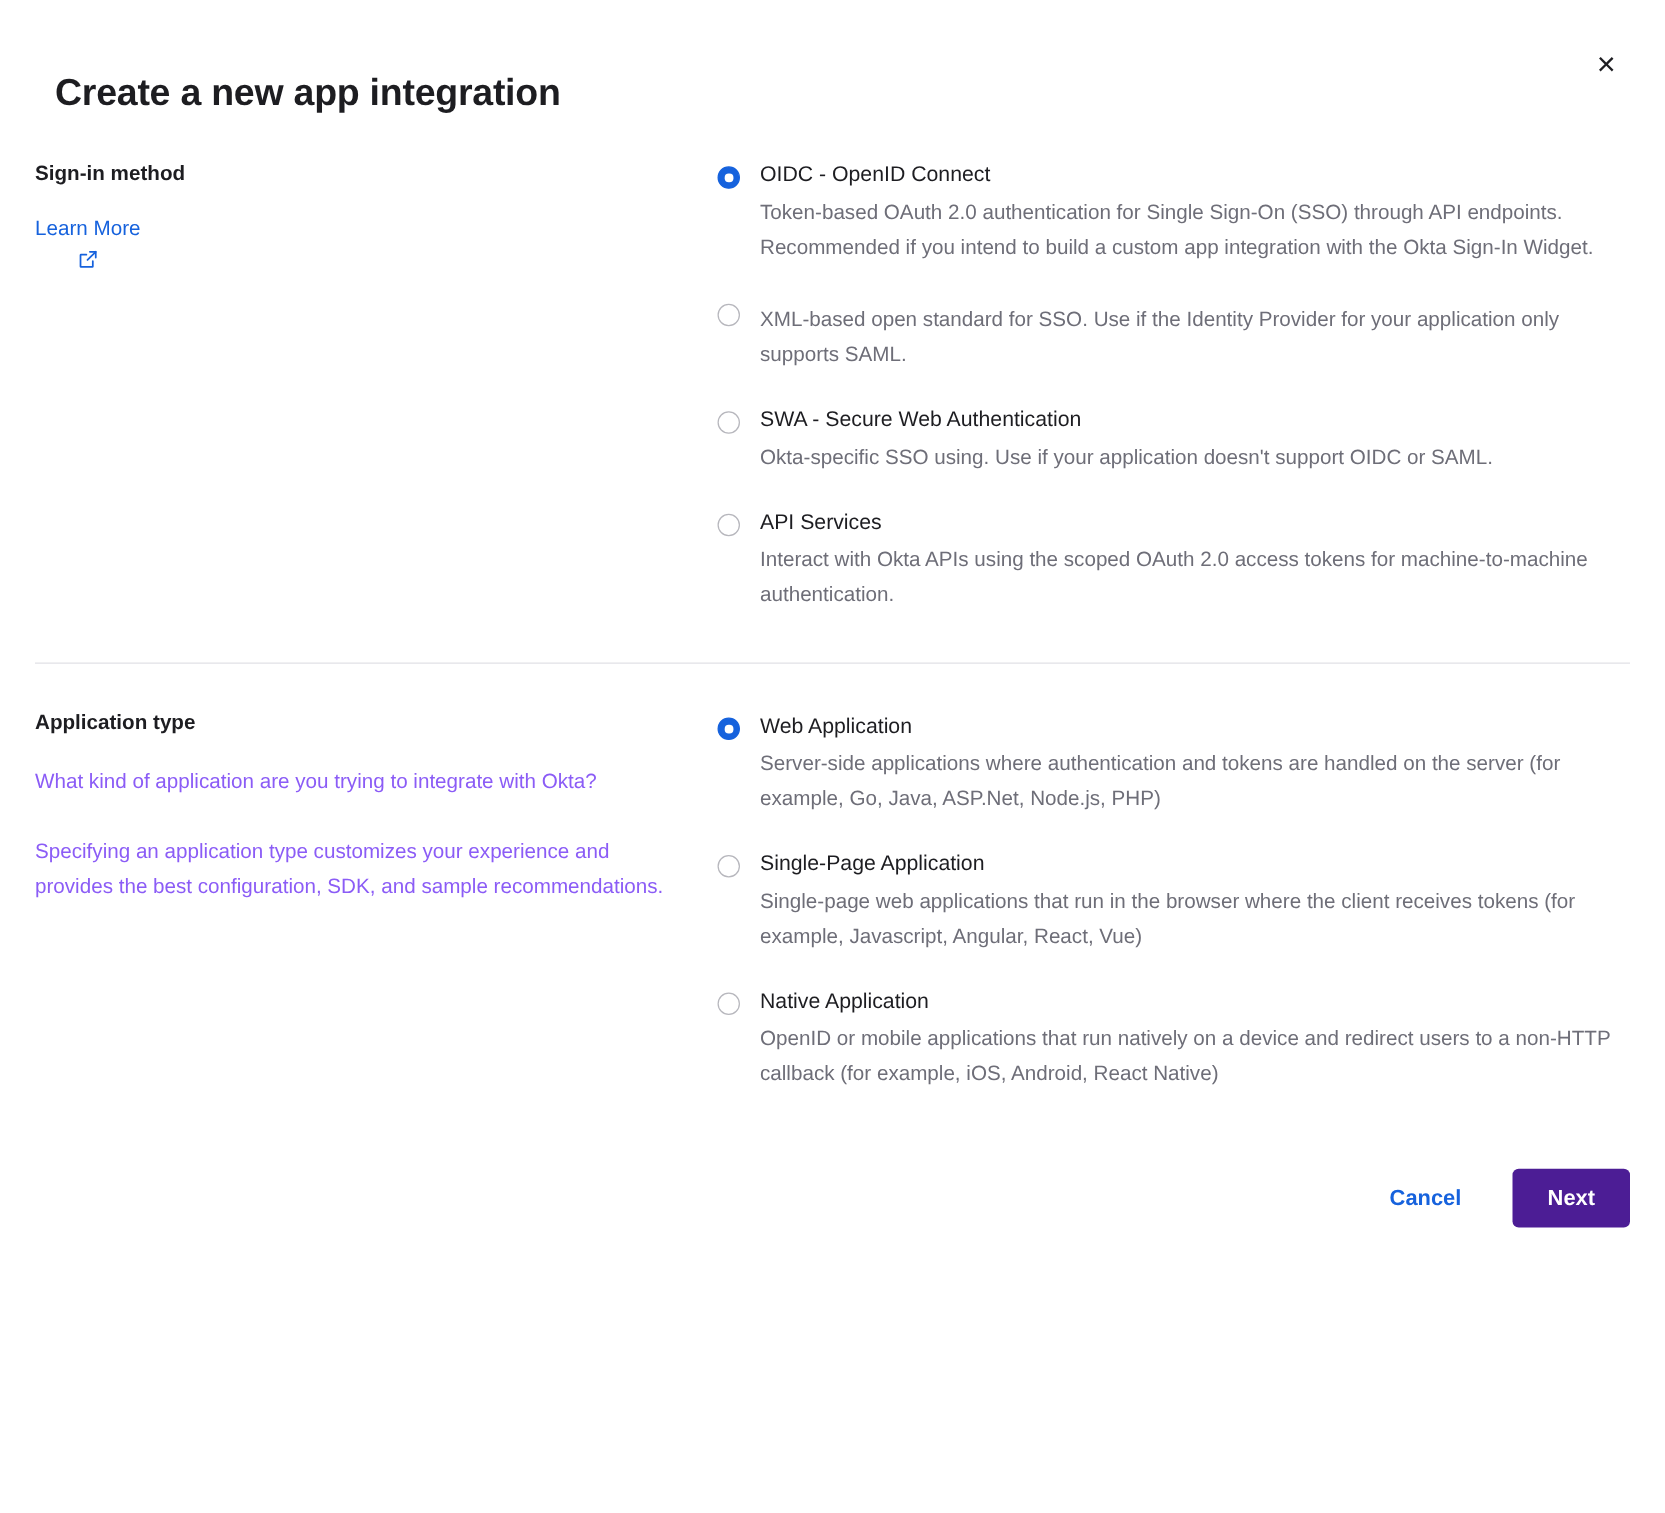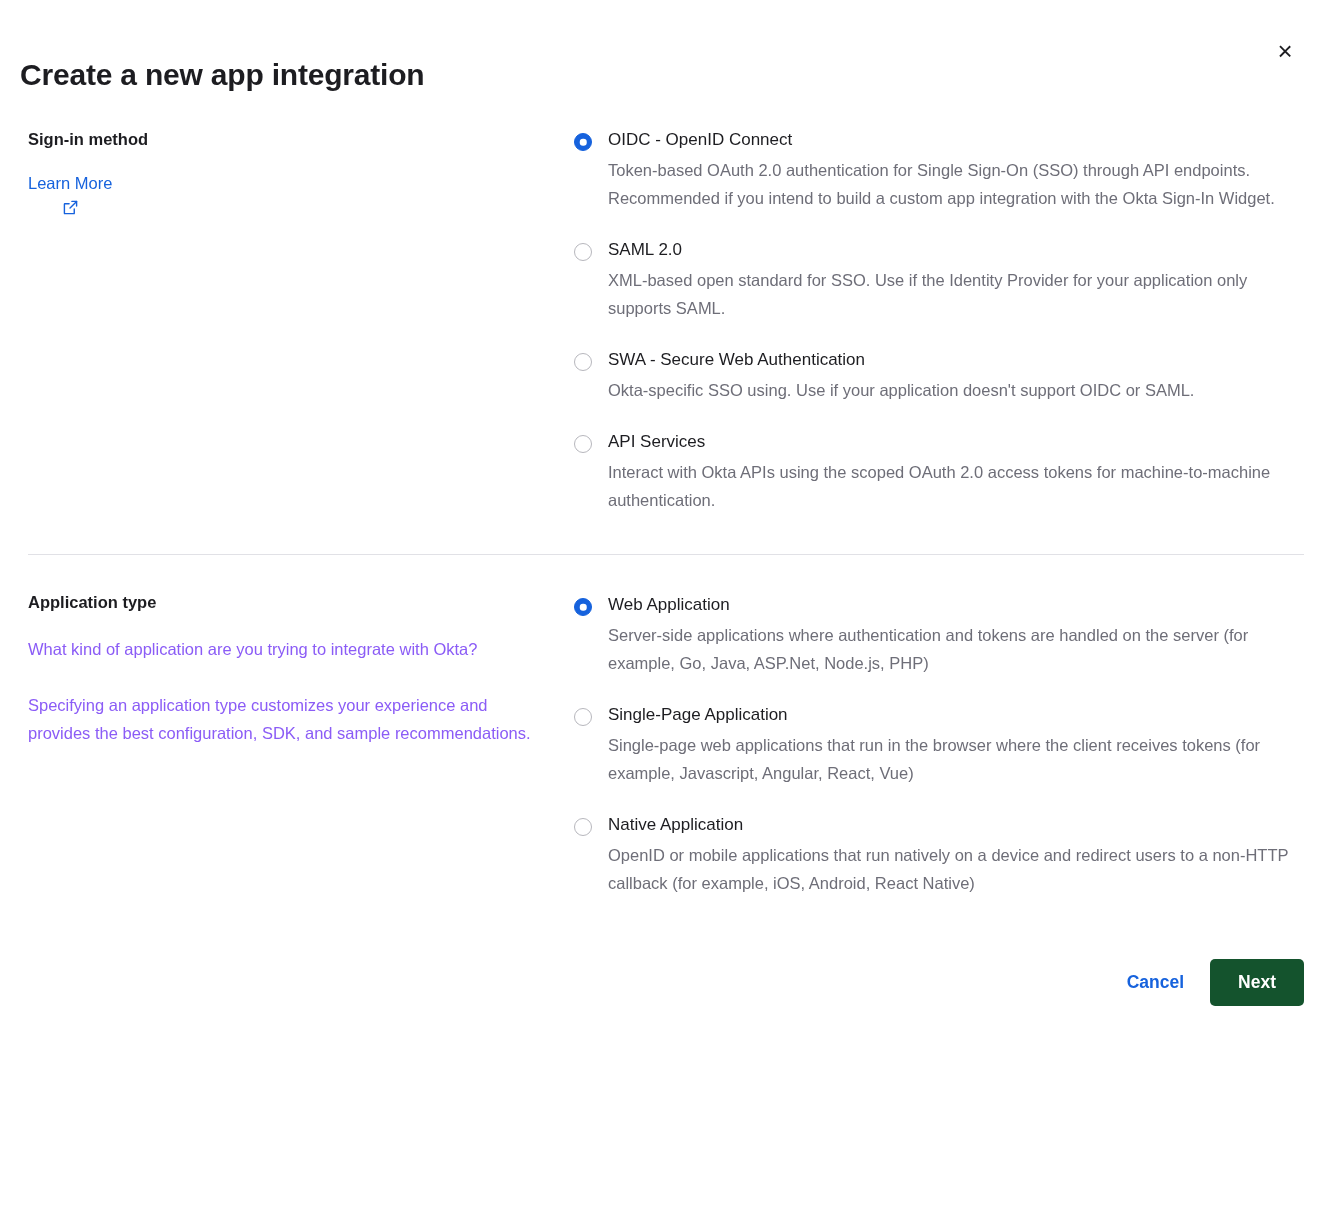--- a/index.html
+++ b/index.html
@@ -32,21 +32,21 @@
     line-height: 26px;
     cursor: pointer;
     padding: 0;
     font-family: "Liberation Sans", sans-serif;
   }
   .title {
     font-size: 30px;
     font-weight: bold;
     letter-spacing: -0.2px;
     margin: 0;
-    padding: 58px 0 0 20px;
+    padding: 58px 0 0 44px;
     color: #1d1d21;
   }
   .section {
     display: flex;
     padding: 0 28px;
     margin-top: 36px;
   }
   .section-left {
     width: 530px;
     flex: 0 0 530px;
@@ -132,36 +132,36 @@
   }
   .divider {
     height: 1px;
     background: #e1e1e6;
     margin: 40px 28px 0 28px;
   }
   .footer {
     display: flex;
     justify-content: flex-end;
     align-items: center;
-    gap: 20px;
+    gap: 35px;
     padding: 0 28px;
     margin-top: 62px;
   }
   .cancel-btn {
     background: transparent;
     border: none;
     color: #1662dd;
     font-size: 17.5px;
     font-weight: bold;
     cursor: pointer;
     padding: 10px 6px;
     font-family: "Liberation Sans", sans-serif;
   }
   .next-btn {
-    background: #14532d;
+    background: #4c1d95;
     border: none;
     color: #ffffff;
     font-size: 17.5px;
     font-weight: bold;
     border-radius: 5px;
     padding: 13px 28px;
     cursor: pointer;
     font-family: "Liberation Sans", sans-serif;
   }
   .apptype-right { padding-top: 2px; }
@@ -195,21 +195,20 @@
         <span class="radio checked"></span>
         <div class="option-body">
           <div class="option-title">OIDC - OpenID Connect</div>
           <div class="option-desc">Token-based OAuth 2.0 authentication for Single Sign-On (SSO) through API endpoints. Recommended if you intend to build a custom app integration with the Okta Sign-In Widget.</div>
         </div>
       </div>
 
       <div class="option">
         <span class="radio"></span>
         <div class="option-body">
-          <div class="option-title">SAML 2.0</div>
           <div class="option-desc">XML-based open standard for SSO. Use if the Identity Provider for your application only supports SAML.</div>
         </div>
       </div>
 
       <div class="option">
         <span class="radio"></span>
         <div class="option-body">
           <div class="option-title">SWA - Secure Web Authentication</div>
           <div class="option-desc">Okta-specific SSO using. Use if your application doesn't support OIDC or SAML.</div>
         </div>

